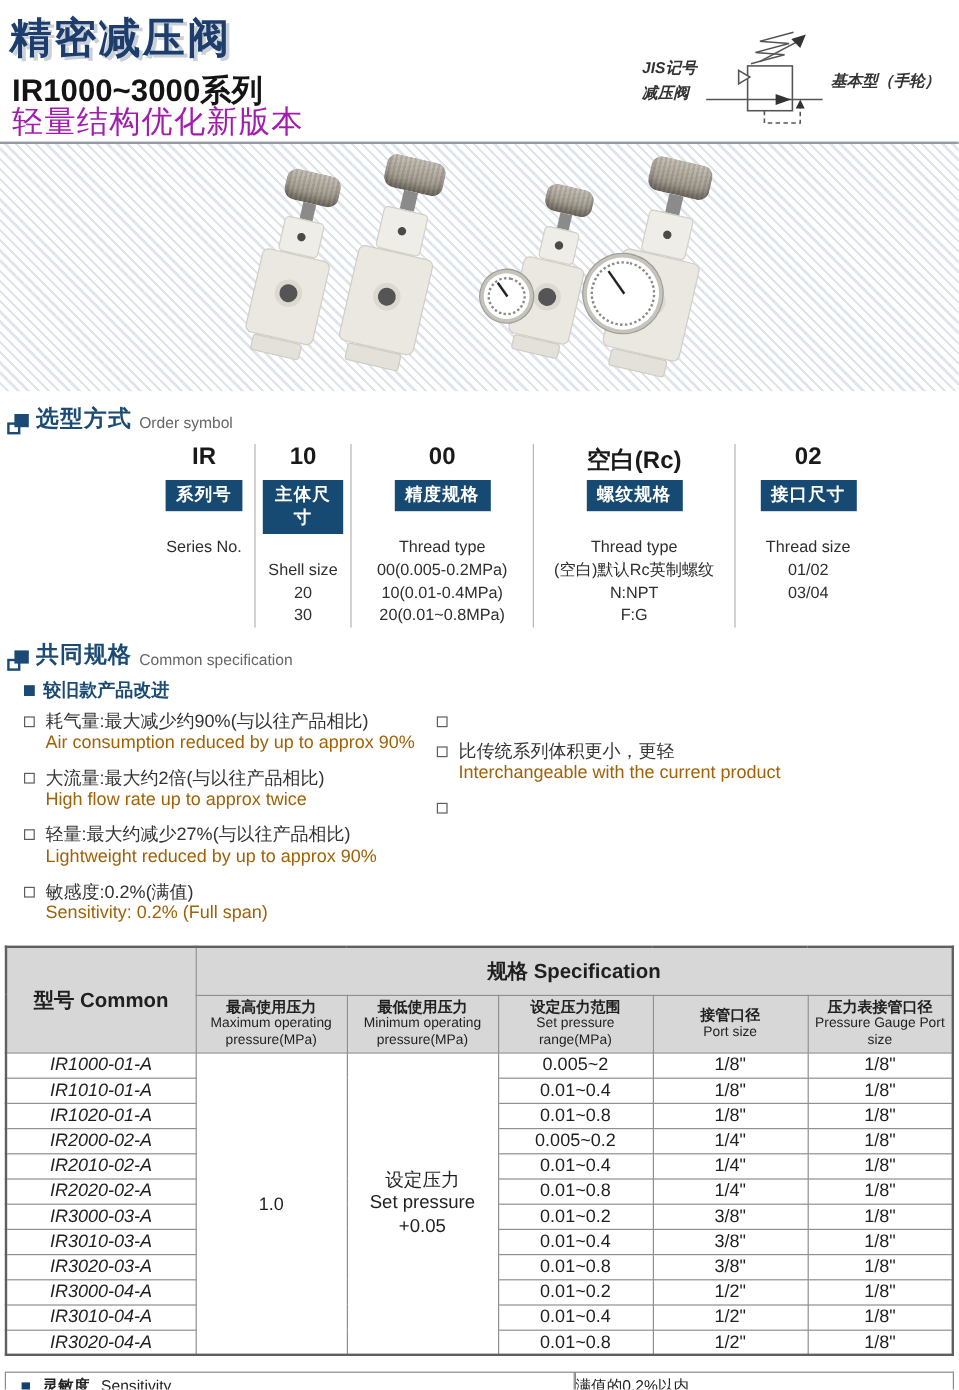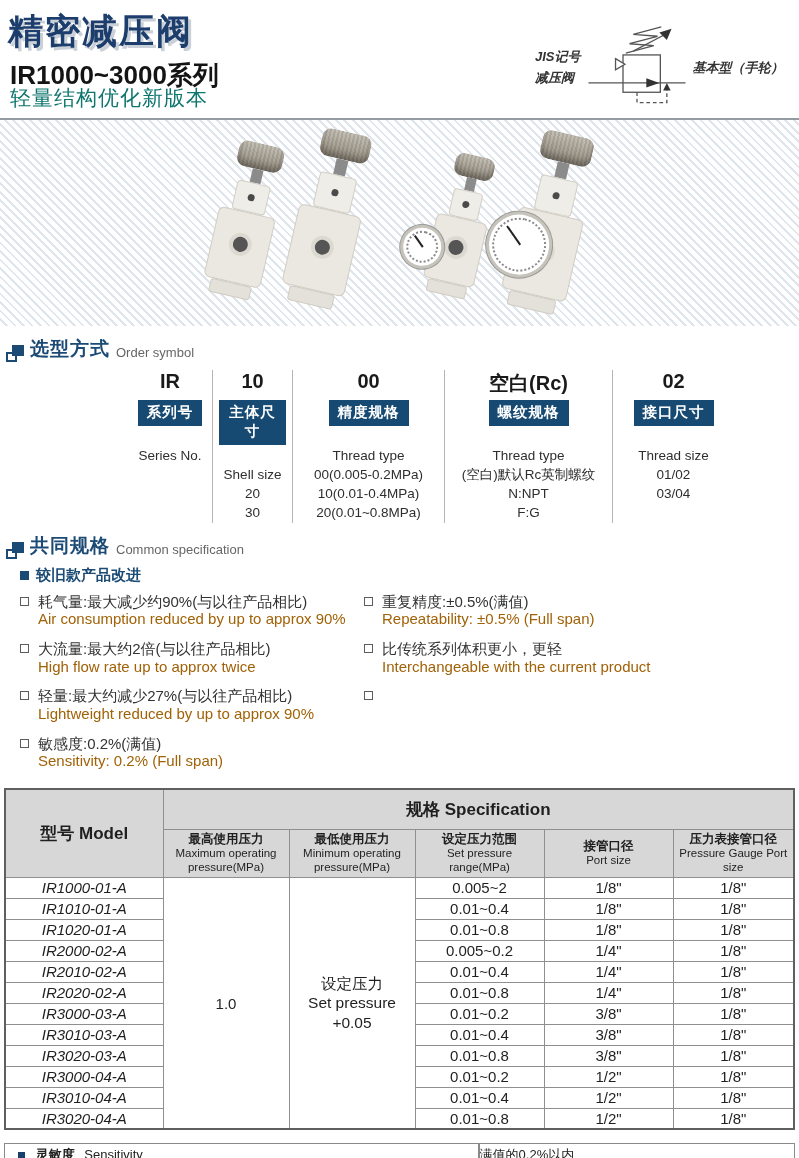--- a/index.html
+++ b/index.html
@@ -4,21 +4,21 @@
 <style>
   * { box-sizing: border-box; margin: 0; padding: 0; }
   body { background:#fff; font-family:"Liberation Sans","DejaVu Sans",sans-serif; }
   .page { position:relative; width:799px; height:1158px; background:#fff; overflow:hidden; }
 
   
   .header { position:relative; height:120px; border-bottom:2px solid #959ba3; }
   .title { position:absolute; left:8px; top:8px; font-size:35px; font-weight:bold; color:#1d3e6d;
            letter-spacing:2px; text-shadow:3px 3px 0 #c9d0d8; }
   .series { position:absolute; left:10px; top:58px; font-size:26px; font-weight:bold; color:#141414; }
-  .subtitle { position:absolute; left:10px; top:84px; font-size:21px; color:#0f766e; letter-spacing:1px; }
+  .subtitle { position:absolute; left:10px; top:84px; font-size:26px; color:#a21caf; letter-spacing:1px; }
   .jis { position:absolute; right:2px; top:24px; width:262px; display:flex; align-items:center;font-style:italic; }
   .jis-label { font-size:13px; font-weight:bold; color:#333; line-height:1.6; }
   .jis-type { font-size:13px; font-weight:bold; color:#333; white-space:nowrap; }
 
   
   .band { height:206px; position:relative; overflow:hidden;
           background:repeating-linear-gradient(45deg,#fff 0 4px,#dfe5ed 4px 6px); }
   .band-inner { position:absolute; left:0; top:0; width:100%; height:100%;
                 display:flex; justify-content:center; align-items:flex-start; }
   .prod { position:relative; display:flex; flex-direction:column; align-items:center; transform:rotate(13deg); }
@@ -251,24 +251,20 @@
           <div class="cs-bullet"></div>
           <div>
               <div class="cs-cn">敏感度:0.2%(满值)</div>
                <div class="cs-en">Sensitivity: 0.2% (Full span)</div>
             </div>
         </div>
       </div>
       <div class="cs-right">
         <div class="cs-item">
           <div class="cs-bullet"></div>
-          <div>
-              <div class="cs-cn">重复精度:±0.5%(满值)</div>
-               <div class="cs-en">Repeatability: ±0.5% (Full span)</div>
-            </div>
         </div>
         <div class="cs-item">
           <div class="cs-bullet"></div>
           <div>
               <div class="cs-cn">比传统系列体积更小，更轻</div>
                <div class="cs-en">Interchangeable with the current product</div>
             </div>
         </div>
         <div class="cs-item">
           <div class="cs-bullet"></div>
@@ -281,21 +277,21 @@
     <colgroup>
         <col style="width:158px">
         <col style="width:126px">
         <col style="width:126px">
         <col style="width:129px">
         <col style="width:129px">
         <col>
       </colgroup>
     <tbody>
         <tr>
-      <td class="th h-model" rowspan="2">型号 Model</td>
+      <td class="th h-model" rowspan="2">型号 Common</td>
       <td class="th h-spec" colspan="5">规格 Specification</td>
     </tr>
     <tr class="h2">
       <td class="th">
         <div class="hcn">最高使用压力</div>
             <div class="hen">Maximum operating pressure(MPa)</div>
           </td>
       <td class="th">
         <div class="hcn">最低使用压力</div>
             <div class="hen">Minimum operating pressure(MPa)</div>

